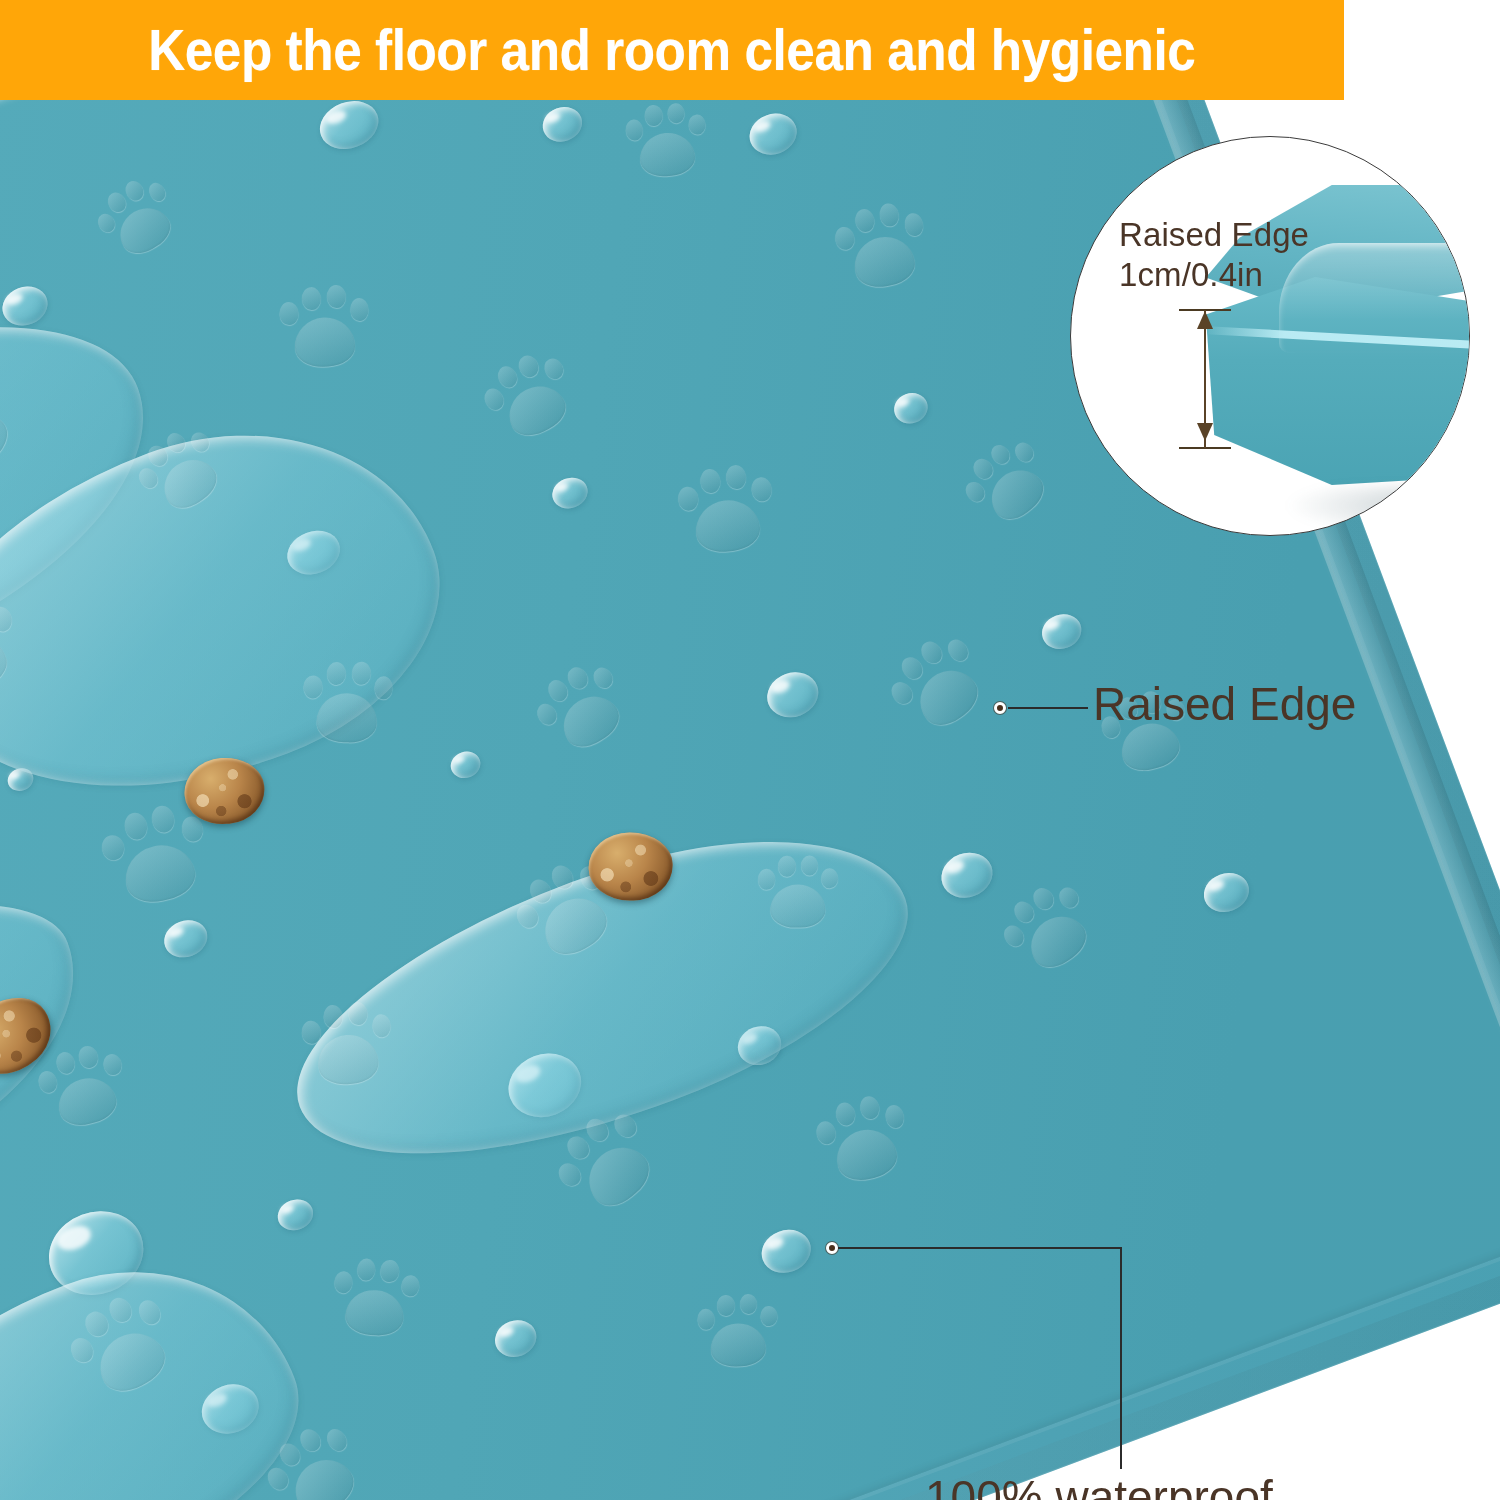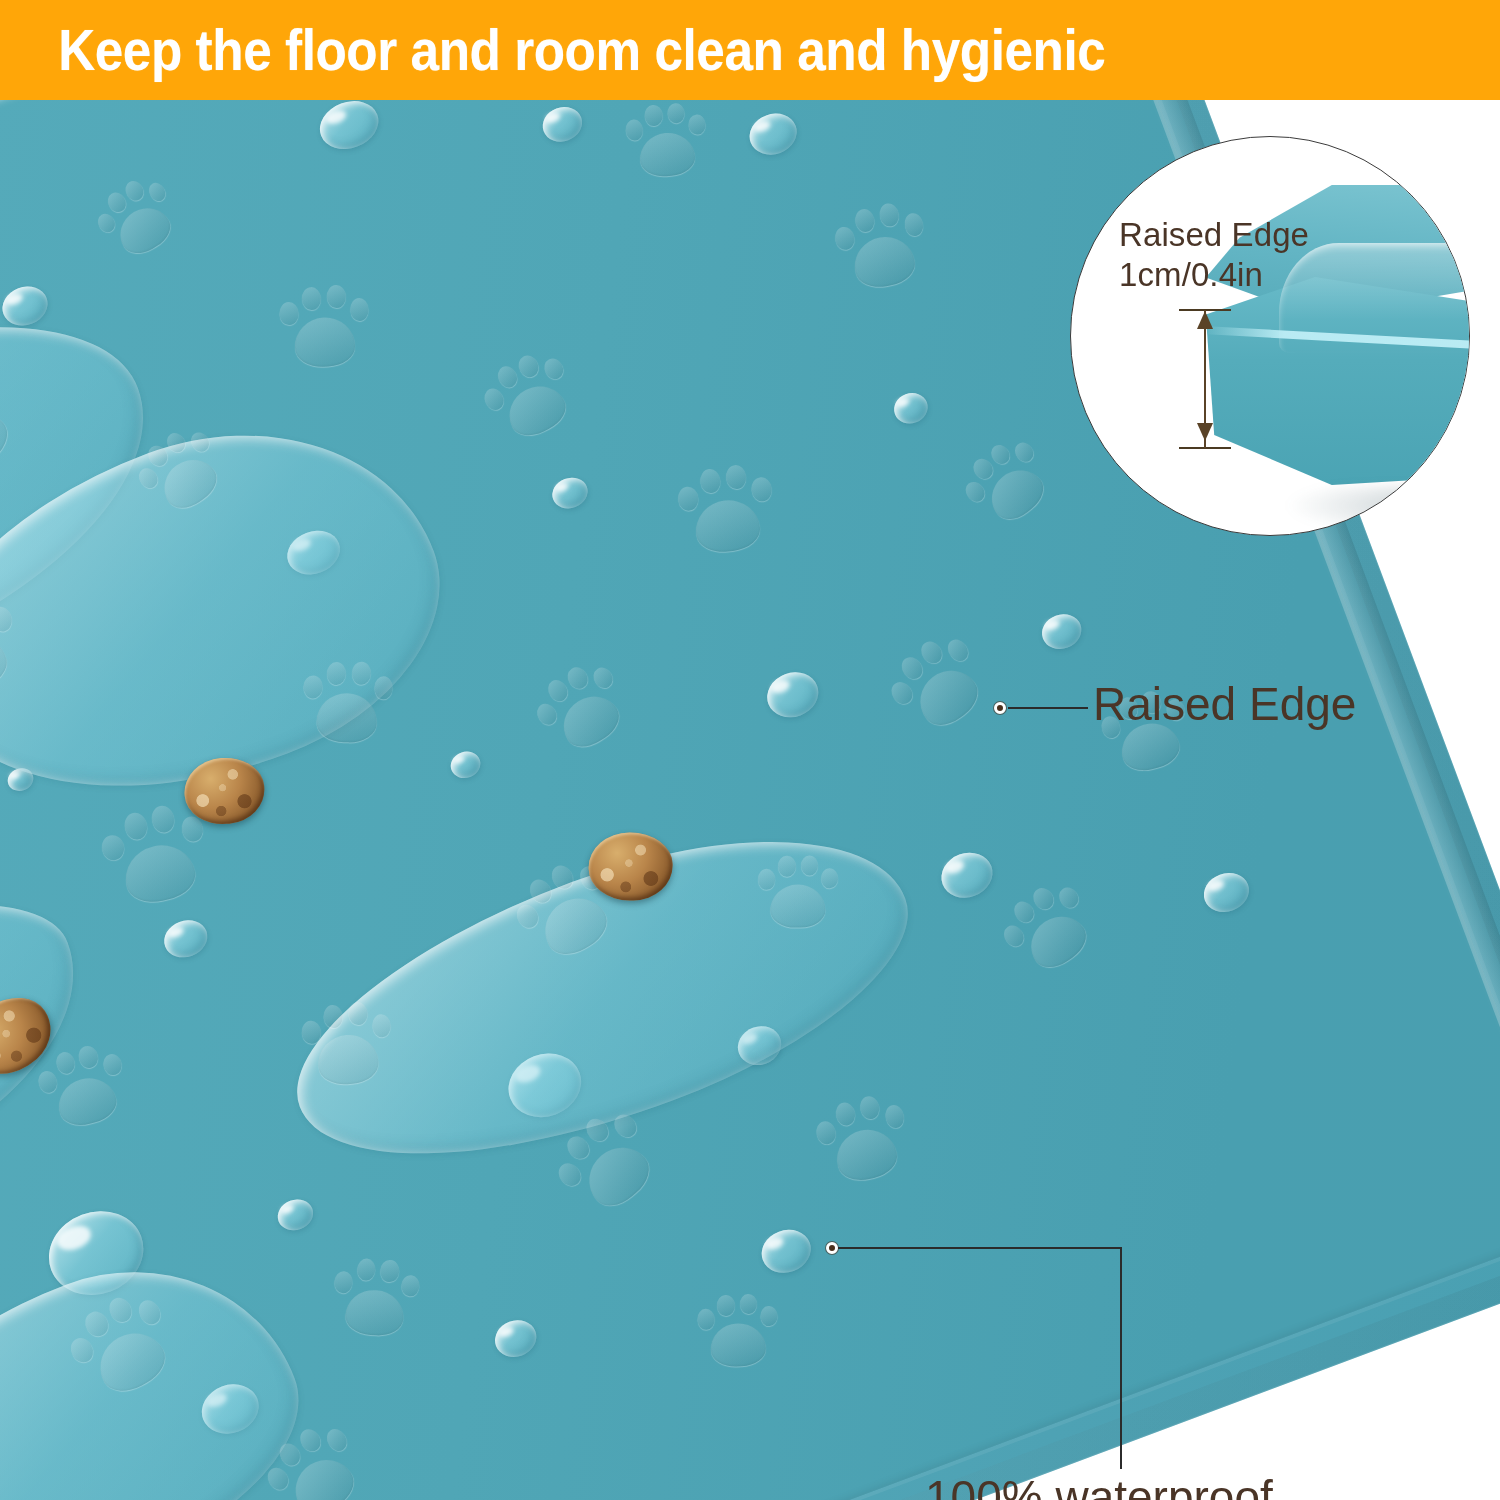--- a/index.html
+++ b/index.html
@@ -6,23 +6,23 @@
   html,body { width:1500px; height:1500px; }
   body {
     font-family:"Liberation Sans", sans-serif;
     background:#ffffff;
     overflow:hidden;
     position:relative;
   }
 
   
   #banner{
-    position:absolute; left:0; top:0; width:1500px; height:100px;
+    position:absolute; left:0; top:0; width:1344px; height:100px;
     background:#FFA608;
-    display:flex; align-items:center; 
+    display:flex; align-items:center; justify-content:center;
   }
   #banner-text{
     color:#ffffff;
     font-size:57px;
     font-weight:bold;
     letter-spacing:-0.5px;
     white-space:nowrap;
     transform:scaleX(0.90);
     text-shadow:0 0 1px rgba(255,255,255,.5);
   }

